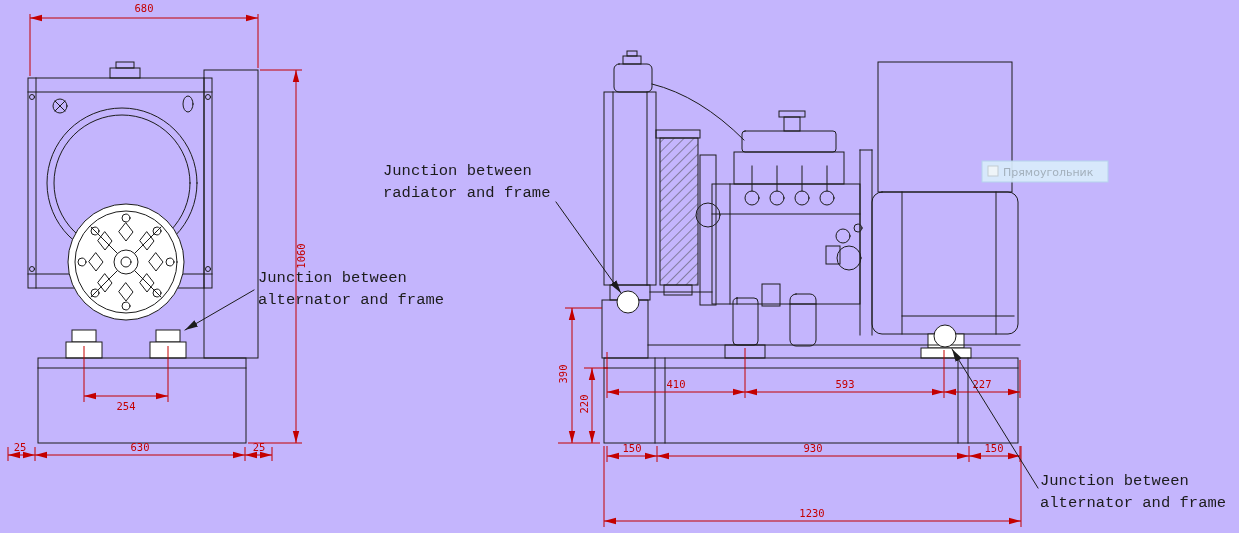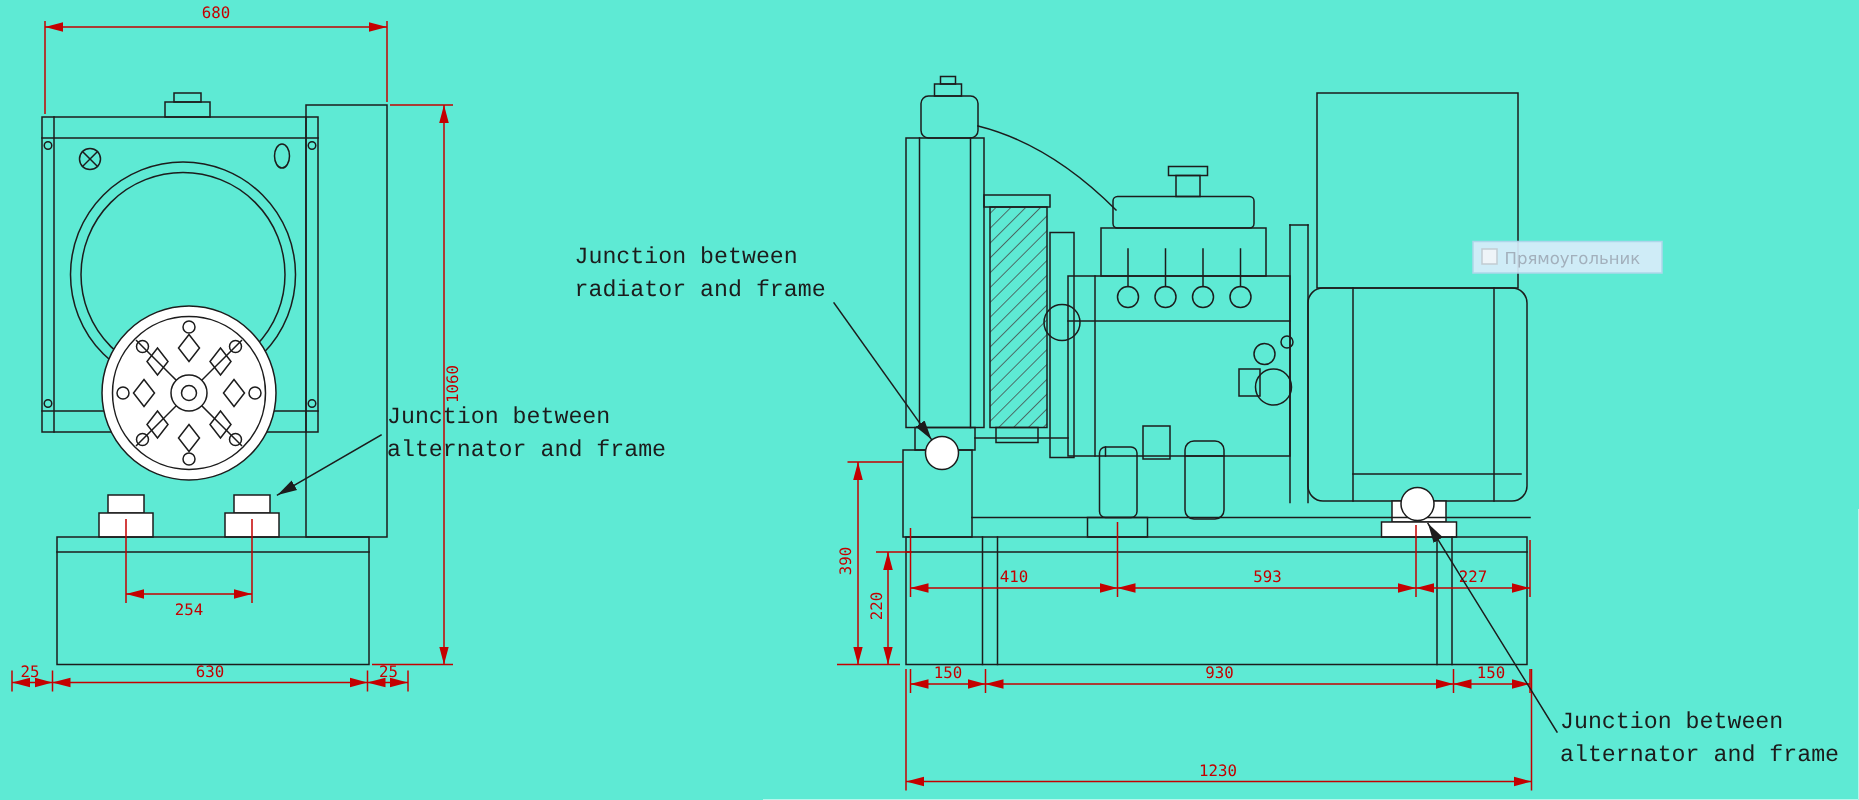--- a/index.html
+++ b/index.html
@@ -1,16 +1,16 @@
 <!DOCTYPE html>
 <html style="--dimension: #c40000; --line: #1c1c1c; --tooltip_bg: #d9edfb; --tooltip_border: #b5d5ec; --tooltip_text: #a3b0bc;"><head>
 <meta charset="utf-8">
 <style>
   html,body{margin:0;padding:0;background:#ffffff;}
-  .stage{position:relative;width:1239px;height:533px;background:#5eead4;overflow:hidden;}
+  .stage{position:relative;width:1239px;height:533px;background:#c4b5fd;overflow:hidden;}
   svg{display:block;}
   .ln{stroke:var(--line);stroke-width:1;fill:none;stroke-linecap:square;}
   .lnf{stroke:var(--line);stroke-width:1;fill:#ffffff;}
   .dim{stroke:var(--dimension);stroke-width:1;fill:none;}
   .dimfill{fill:var(--dimension);}
   .lnfill{fill:var(--line);}
   .dimtxt{fill:var(--dimension);font:10.5px "DejaVu Sans Mono", monospace;}
   .anntxt{fill:var(--line);font:15.5px "Liberation Mono","DejaVu Sans Mono", monospace;}
   .tipbg{fill:var(--tooltip_bg);stroke:var(--tooltip_border);stroke-width:1;}
   .tipicon{fill:#eef4f8;stroke:#c2cbd2;stroke-width:1;}

